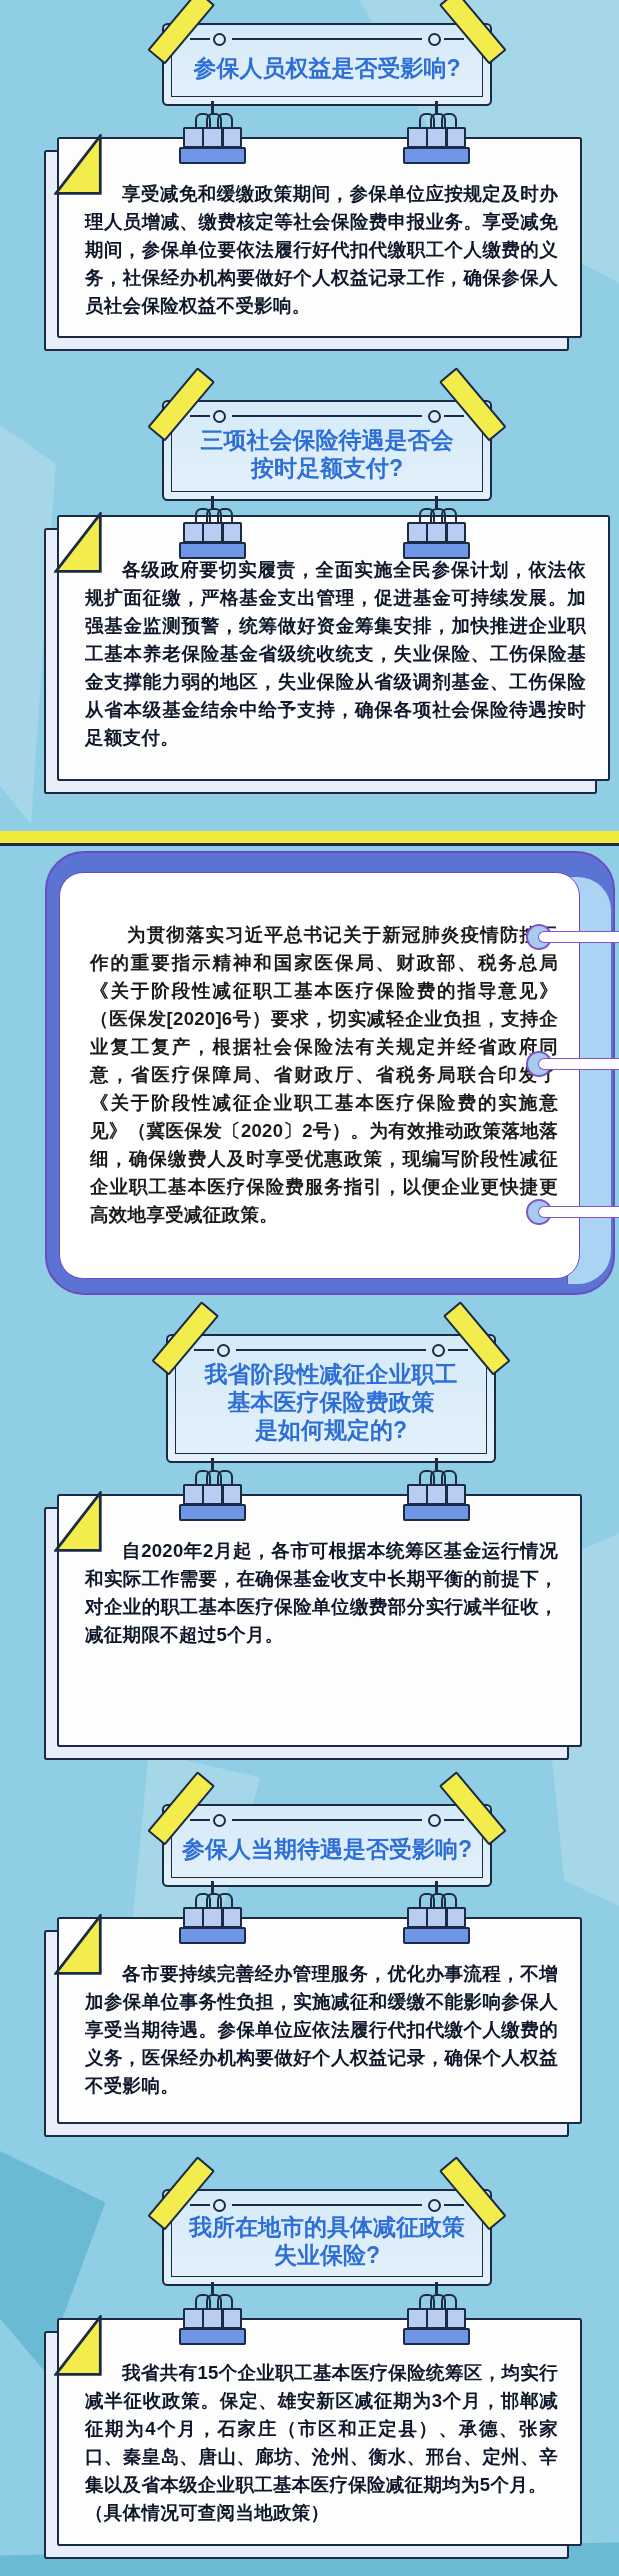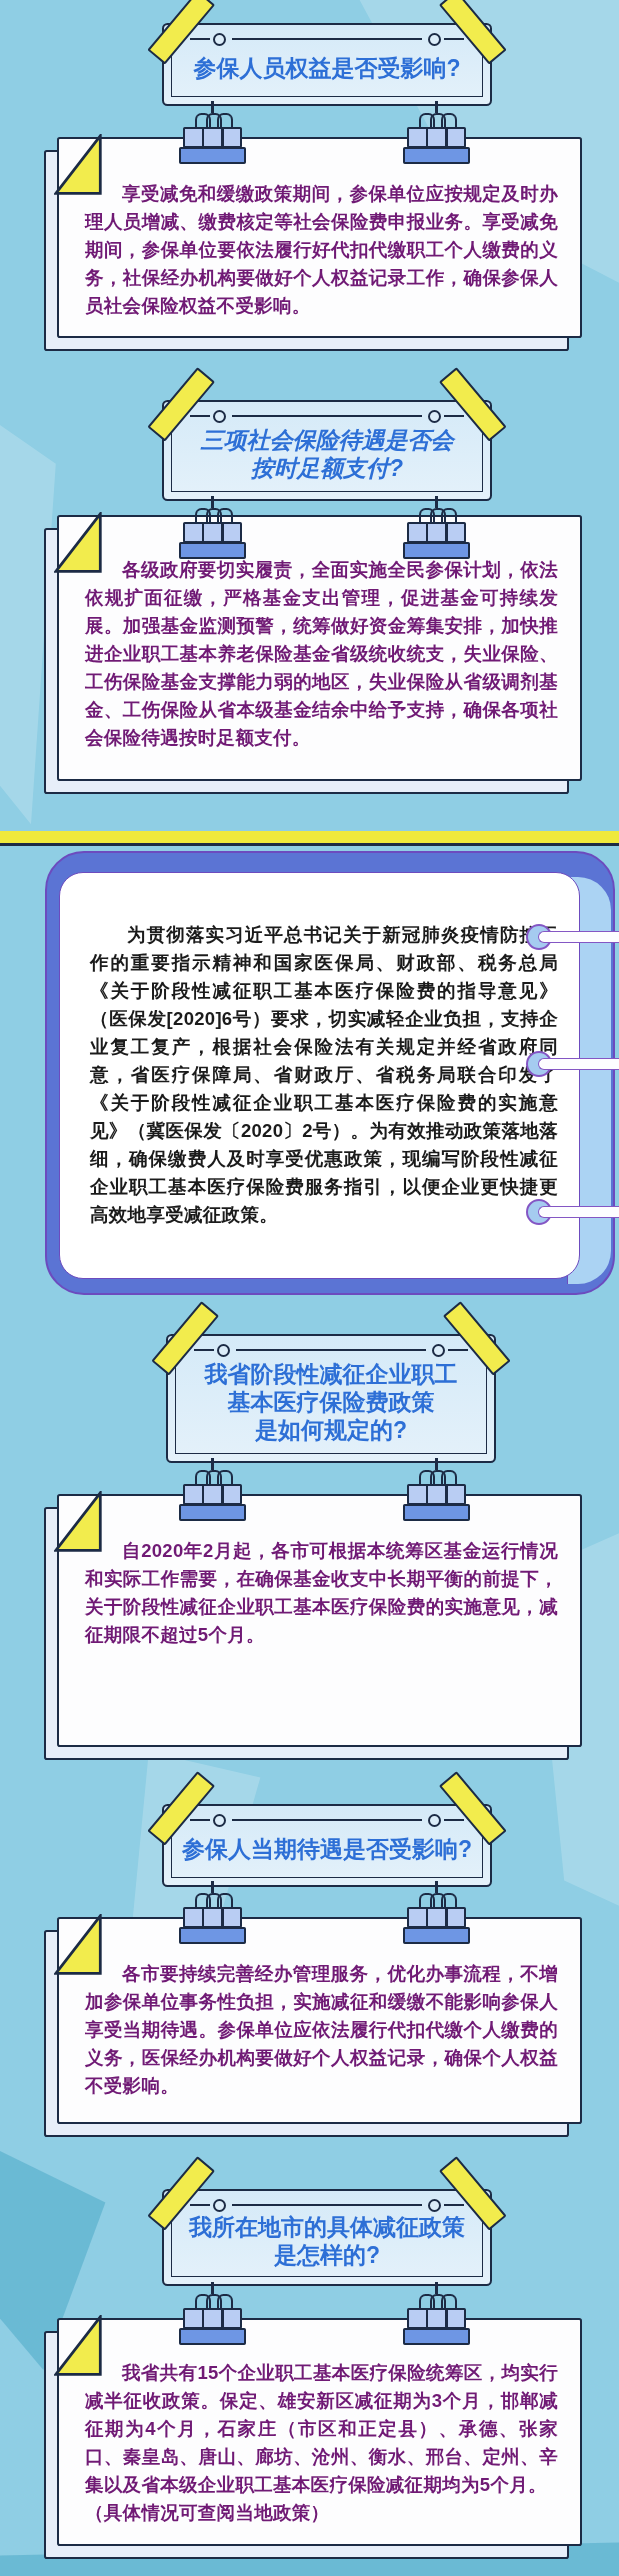--- a/index.html
+++ b/index.html
@@ -47,21 +47,21 @@
   .clip .base{width:67px;height:16.6px;margin:-0.9px auto 0;background:#6E96E4;
         border:2.8px solid #1C2B45;border-radius:1.8px;box-sizing:border-box;}
 
   
   .note{position:absolute;left:57px;width:525px;z-index:4;}
   .note .back{position:absolute;left:-13px;top:13px;width:100%;height:100%;
         background:#E7EEF9;border:2.8px solid #1C2B45;border-radius:2.8px;box-sizing:border-box;}
   .note .front{position:absolute;left:0;top:0;width:100%;height:100%;background:#FDFDFE;
         border:2.8px solid #1C2B45;border-radius:2.8px;box-sizing:border-box;}
   .note .fold{position:absolute;left:-2.8px;top:-2.8px;z-index:8;}
-  .note .txt{position:absolute;left:28px;right:24px;top:0;color:#701a75;}
+  .note .txt{position:absolute;left:28px;right:24px;top:0;color:#0f172a;}
   .note p{margin:0;font-size:18.5px;line-height:28px;font-weight:600;text-align:justify;
         text-indent:2em;letter-spacing:0.3px;}
   .note p.no-indent{text-indent:0;}
 
   
   .ncard{position:absolute;left:45px;top:851px;width:570px;height:444px;
         background:#5B74D4;border:2.8px solid #6C4BBE;border-radius:39px;box-sizing:border-box;z-index:5;}
   .ncard .strip{position:absolute;right:1.8px;top:24px;bottom:9.2px;width:43px;
         background:#ABD3F3;border-left:1.8px solid #6C4BBE;border-radius:0 33px 33px 0;}
   .ncard .paper{position:absolute;left:12px;top:18.5px;width:521px;height:407px;
@@ -140,21 +140,21 @@
     <div class="back"></div>
     <div class="front"></div>
     <svg class="fold" width="50" height="63" viewBox="0 0 54 68">
         <polygon points="50,2 50,64 2,64" fill="#F2EC4D" stroke="#1C2B45" stroke-width="3"></polygon>
       </svg>
     <div class="txt" style="top:43px;">
       <p>享受减免和缓缴政策期间，参保单位应按规定及时办理人员增减、缴费核定等社会保险费申报业务。享受减免期间，参保单位要依法履行好代扣代缴职工个人缴费的义务，社保经办机构要做好个人权益记录工作，确保参保人员社会保险权益不受影响。</p>
     </div>
   </div>
 
-  <div class="board" style="left:162px;top:400px;width:326px;height:97px;font-style:italic;">
+  <div class="board" style="left:162px;top:400px;width:326px;height:97px;">
     <div class="tape tl"></div>
     <div class="tape tr"></div>
     <div class="inner"></div>
     <div class="deco">
       <span class="dash l"></span>
         <span class="pin l"></span>
       <span class="mid"></span>
       <span class="pin r"></span>
         <span class="dash r"></span>
     </div>
@@ -182,21 +182,21 @@
         <span></span>
         <span></span>
         <span></span>
       </div>
     <div class="body">
         <i></i>
         <i></i>
       </div>
       <div class="base"></div>
   </div>
-  <div class="note" style="top:515px;height:266px;">
+  <div class="note" style="top:515px;height:266px;padding-left:28px;">
     <div class="back"></div>
     <div class="front"></div>
     <svg class="fold" width="50" height="63" viewBox="0 0 54 68">
         <polygon points="50,2 50,64 2,64" fill="#F2EC4D" stroke="#1C2B45" stroke-width="3"></polygon>
       </svg>
     <div class="txt" style="top:41px;">
       <p>各级政府要切实履责，全面实施全民参保计划，依法依规扩面征缴，严格基金支出管理，促进基金可持续发展。加强基金监测预警，统筹做好资金筹集安排，加快推进企业职工基本养老保险基金省级统收统支，失业保险、工伤保险基金支撑能力弱的地区，失业保险从省级调剂基金、工伤保险从省本级基金结余中给予支持，确保各项社会保险待遇按时足额支付。</p>
     </div>
   </div>
 
@@ -263,21 +263,21 @@
       </div>
       <div class="base"></div>
   </div>
   <div class="note" style="top:1494px;height:253px;">
     <div class="back"></div>
     <div class="front"></div>
     <svg class="fold" width="50" height="63" viewBox="0 0 54 68">
         <polygon points="50,2 50,64 2,64" fill="#F2EC4D" stroke="#1C2B45" stroke-width="3"></polygon>
       </svg>
     <div class="txt" style="top:43px;">
-      <p>自2020年2月起，各市可根据本统筹区基金运行情况和实际工作需要，在确保基金收支中长期平衡的前提下，关于阶段性减征企业职工基本医疗保险费的实施意见，减征期限不超过5个月。</p>
+      <p>自2020年2月起，各市可根据本统筹区基金运行情况和实际工作需要，在确保基金收支中长期平衡的前提下，对企业的职工基本医疗保险单位缴费部分实行减半征收，减征期限不超过5个月。</p>
     </div>
   </div>
 
   <div class="board" style="left:162px;top:1804px;width:326px;height:79px;">
     <div class="tape tl"></div>
     <div class="tape tr"></div>
     <div class="inner"></div>
     <div class="deco">
       <span class="dash l"></span>
         <span class="pin l"></span>
@@ -332,21 +332,21 @@
     <div class="inner"></div>
     <div class="deco">
       <span class="dash l"></span>
         <span class="pin l"></span>
       <span class="mid"></span>
       <span class="pin r"></span>
         <span class="dash r"></span>
     </div>
     <div class="q-title">
       <div>我所在地市的具体减征政策</div>
-      <div>是怎样的?</div>
+      <div>失业保险?</div>
     </div>
   </div>
   <div class="clip" style="left:179px;top:2282px;">
     <div class="stem"></div>
       <div class="wire">
         <span></span>
         <span></span>
         <span></span>
       </div>
     <div class="body">

